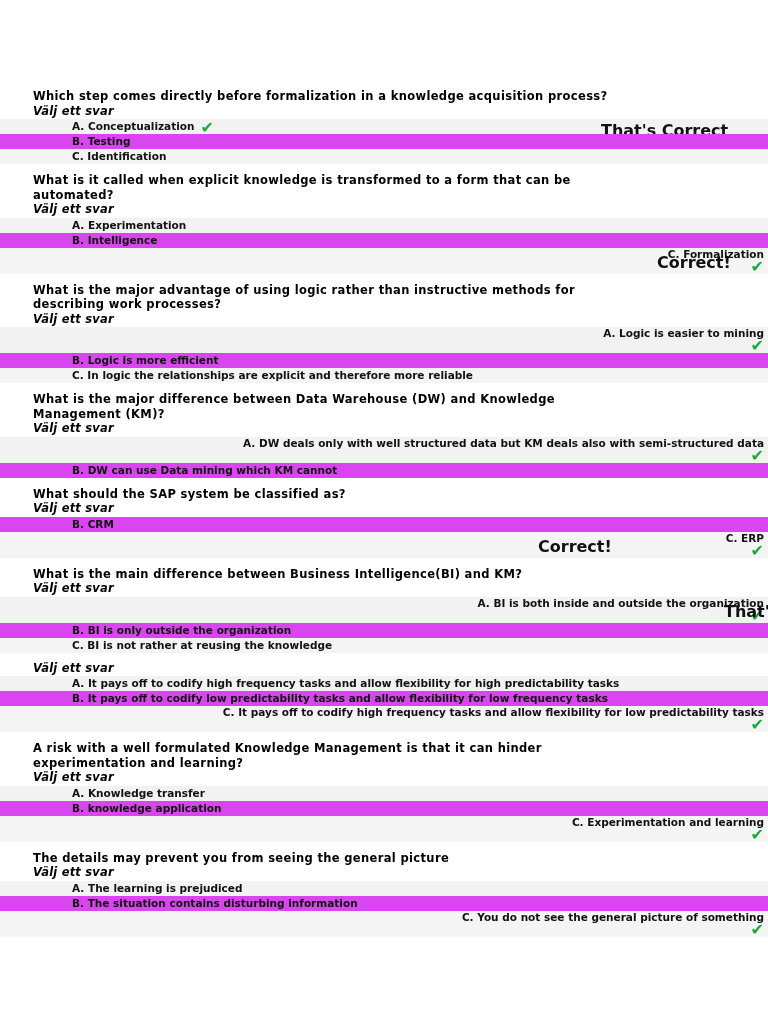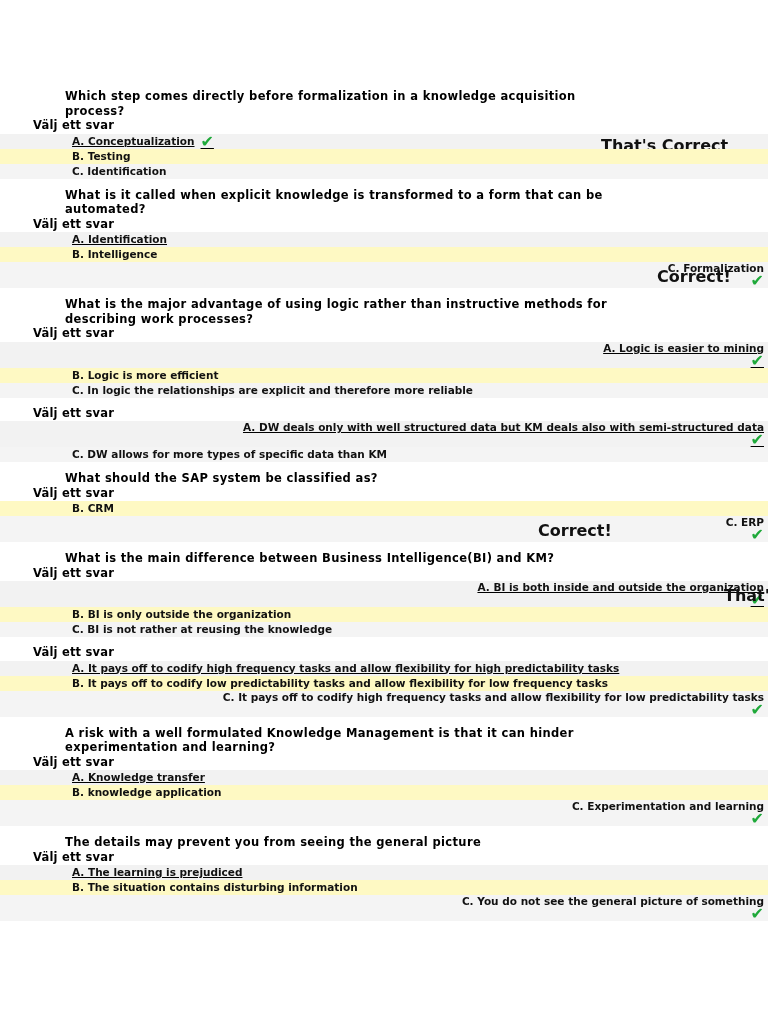--- a/index.html
+++ b/index.html
@@ -36,48 +36,48 @@
     background: #ffffff;
   }
 
   .q-text {
     font-size: 11.5px;
     font-weight: bold;
     line-height: 14.5px;
     letter-spacing: 0.35px;
     color: #000;
     padding-top: 1px;
-    margin-left: 32px;
   }
 
   .q-prompt {
     font-size: 11.5px;
     font-weight: bold;
     line-height: 14.5px;
     letter-spacing: 0.2px;
     color: #000;
     padding-bottom: 1px;
+    font-style: italic;
   }
 
   
   .answers {
     width: 768px;
   }
 
   .answer-row {
     position: relative;
     width: 768px;
     min-height: 15px;
     padding-left: 72px;
     padding-right: 4px;
     display: flex;
     align-items: center;
   }
-  .answer-row.shade-a { background: #f2f2f2; text-decoration: underline; }
-  .answer-row.shade-b { background: #fef9c3; }
+  .answer-row.shade-a { background: #f2f2f2; }
+  .answer-row.shade-b { background: #d946ef; }
   .answer-row.shade-c { background: #f4f4f4; }
 
   
   .answer-row.tall {
     min-height: 26px;
     align-items: flex-end;
     padding-bottom: 2px;
     flex-direction: column;
   }
 
@@ -137,21 +137,21 @@
       </div>
     </div>
     <div class="spacer-sm"></div>
     <div class="question-block">
       <div class="q-head">
         <div class="q-text">What is it called when explicit knowledge is transformed to a form that can be automated?</div>
         <div class="q-prompt">Välj ett svar</div>
       </div>
       <div class="answers">
         <div class="answer-row shade-a">
-          <span class="answer-label">A. Identification</span>
+          <span class="answer-label">A. Experimentation</span>
         </div>
         <div class="answer-row shade-b">
           <span class="answer-label">B. Intelligence</span>
         </div>
         <div class="answer-row shade-c tall">
           <span class="answer-label">C. Formalization</span>
           <span class="check">✔</span>
           <span class="feedback" style="left: 657px;">Correct!</span>
         </div>
       </div>
@@ -171,29 +171,30 @@
           <span class="answer-label">B. Logic is more efficient</span>
         </div>
         <div class="answer-row shade-c">
           <span class="answer-label">C. In logic the relationships are explicit and therefore more reliable</span>
         </div>
       </div>
     </div>
     <div class="spacer-sm"></div>
     <div class="question-block">
       <div class="q-head">
+        <div class="q-text">What is the major difference between Data Warehouse (DW) and Knowledge Management (KM)?</div>
         <div class="q-prompt">Välj ett svar</div>
       </div>
       <div class="answers">
         <div class="answer-row shade-a tall">
           <span class="answer-label">A. DW deals only with well structured data but KM deals also with semi-structured data</span>
           <span class="check">✔</span>
         </div>
-        <div class="answer-row shade-c">
-          <span class="answer-label">C. DW allows for more types of specific data than KM</span>
+        <div class="answer-row shade-b">
+          <span class="answer-label">B. DW can use Data mining which KM cannot</span>
         </div>
       </div>
     </div>
     <div class="spacer-sm"></div>
     <div class="question-block">
       <div class="q-head">
         <div class="q-text">What should the SAP system be classified as?</div>
         <div class="q-prompt">Välj ett svar</div>
       </div>
       <div class="answers">

